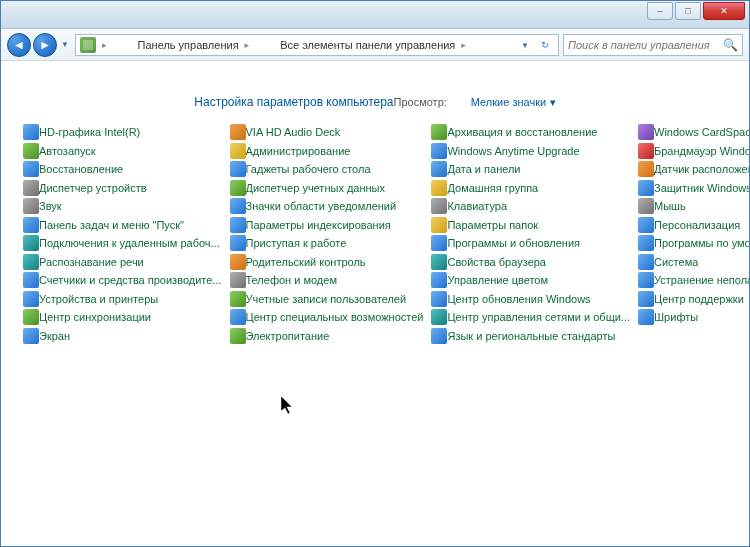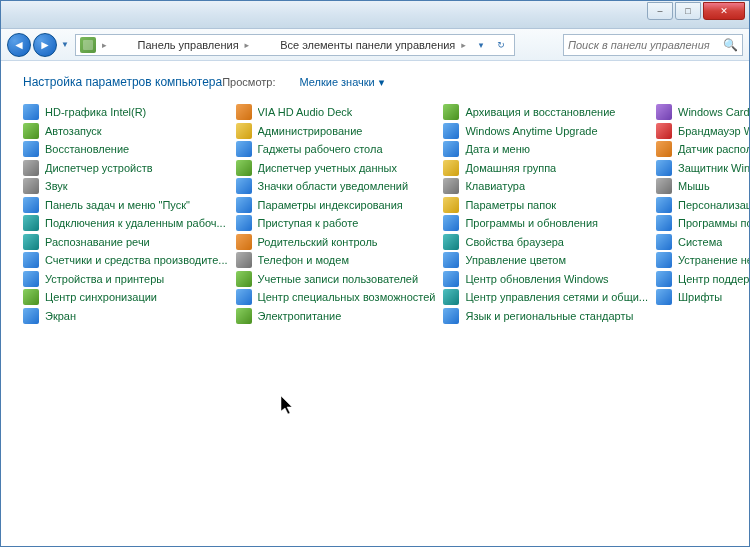--- a/index.html
+++ b/index.html
@@ -12,31 +12,31 @@
 .nav-arrows { display: flex; gap: 2px; align-items: center; }
 .nav-arrow { width: 24px; height: 24px; border-radius: 50%; background: radial-gradient(circle at 30% 30%, #5aa0e8, #1060c0); display: flex; align-items: center; justify-content: center; color: #fff; font-size: 12px; border: 1px solid #0d5090; }
 .nav-hist { width: 12px; height: 20px; display: flex; align-items: center; justify-content: center; color: #3070b0; font-size: 8px; }
 .address-bar { flex: 1; height: 22px; border: 1px solid #a8bccf; background: #fff; display: flex; align-items: center; padding: 0 4px; gap: 6px; overflow: hidden; }
 .cp-icon-small { width: 16px; height: 16px; background: linear-gradient(135deg, #7ab85a 0%, #5a9840 100%); border-radius: 2px; flex-shrink: 0; position: relative; }
 .cp-icon-small::after { content: ''; position: absolute; inset: 3px; background: #fff; opacity: 0.3; border-radius: 1px; }
 .crumb { color: #333; white-space: nowrap; margin-left: 25px; }
 .crumb-sep { color: #888; font-size: 9px; }
 .addr-right { margin-left: auto; display: flex; gap: 2px; align-items: center; }
 .addr-btn { width: 18px; height: 18px; display: flex; align-items: center; justify-content: center; color: #3070b0; font-size: 9px; }
-.search-bar { width: 180px; height: 22px; border: 1px solid #a8bccf; background: #fff; display: flex; align-items: center; padding: 0 4px; margin-left: 44px; }
+.search-bar { width: 180px; height: 22px; border: 1px solid #a8bccf; background: #fff; display: flex; align-items: center; padding: 0 4px; }
 .search-bar input { border: none; outline: none; flex: 1; font-size: 11px; color: #888; font-style: italic; }
 .search-icon { color: #3878c0; font-size: 12px; }
-.header-row { padding: 14px 22px 10px; display: flex; justify-content: flex-start; align-items: center; }
+.header-row { padding: 14px 22px 10px; display: flex; justify-content: center; align-items: center; margin-top: 20px; }
 .header-title { color: #005a9e; font-size: 12px; font-weight: normal; }
 .view-selector { display: flex; align-items: center; gap: 24px; font-size: 11px; }
 .view-label { color: #555; }
 .view-link { color: #005a9e; display: flex; align-items: center; gap: 4px; }
 .content { padding: 4px 18px; display: flex; gap: 0; }
 .column { flex: 1; display: flex; flex-direction: column; }
-.cp-item { display: flex; align-items: center; gap: 6px; padding: 2px 4px; height: 18.5px; cursor: default; }
+.cp-item { display: flex; align-items: center; padding: 2px 4px; height: 18.5px; cursor: default; }
 .cp-icon { width: 16px; height: 16px; flex-shrink: 0; border-radius: 2px; position: relative; }
 .cp-label { color: #0f6a36; font-size: 11px; white-space: nowrap; overflow: hidden; text-overflow: ellipsis; }
 .ic-blue { background: linear-gradient(135deg, #6ab0f0, #2070d0); }
 .ic-green { background: linear-gradient(135deg, #8ad060, #4a9020); }
 .ic-orange { background: linear-gradient(135deg, #f0a050, #d07010); }
 .ic-red { background: linear-gradient(135deg, #f07070, #c02020); }
 .ic-purple { background: linear-gradient(135deg, #b080e0, #7040b0); }
 .ic-teal { background: linear-gradient(135deg, #50c0c0, #108080); }
 .ic-gray { background: linear-gradient(135deg, #b0b0b0, #707070); }
 .ic-yellow { background: linear-gradient(135deg, #f0d060, #d0a010); }
@@ -193,21 +193,21 @@
       <div class="cp-item">
         <div class="cp-icon ic-green"></div>
         <span class="cp-label">Архивация и восстановление</span>
       </div>
       <div class="cp-item">
         <div class="cp-icon ic-blue"></div>
         <span class="cp-label">Windows Anytime Upgrade</span>
       </div>
       <div class="cp-item">
         <div class="cp-icon ic-blue"></div>
-        <span class="cp-label">Дата и меню</span>
+        <span class="cp-label">Дата и панели</span>
       </div>
       <div class="cp-item">
         <div class="cp-icon ic-yellow"></div>
         <span class="cp-label">Домашняя группа</span>
       </div>
       <div class="cp-item">
         <div class="cp-icon ic-gray"></div>
         <span class="cp-label">Клавиатура</span>
       </div>
       <div class="cp-item">

